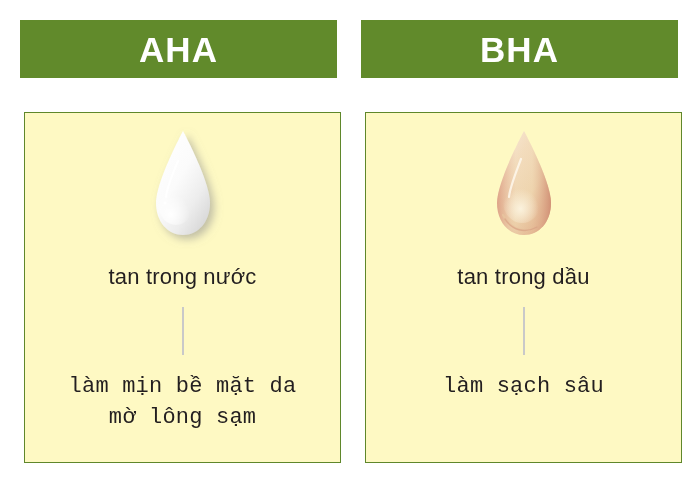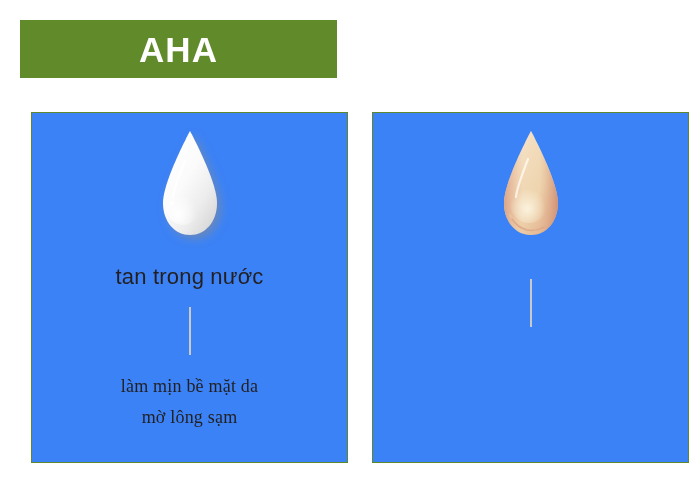--- a/index.html
+++ b/index.html
@@ -49,26 +49,26 @@
     font-weight: bold;
     letter-spacing: 1px;
     line-height: 1;
     font-family: "Liberation Sans", sans-serif;
   }
 
   
   .panel {
     position: absolute;
     top: 112px;
-    left: 11px;
+    left: 4px;
     width: 317px;
     height: 351px;
     border: 1.5px solid #5F872B;
     box-sizing: border-box;
-    background: #3b82f6;
+    background: #fef9c3;
   }
 
   
   .droplet-wrap {
     position: absolute;
     top: 16px;
     left: 0;
     width: 100%;
     height: 124px;
     display: flex;
@@ -103,26 +103,26 @@
     letter-spacing: 0.2px;
     font-family: "Liberation Sans", sans-serif;
   }
   .divider {
     width: 2px;
     height: 48px;
     background: #c9c9c9;
     margin: 16px auto 16px auto;
   }
   .line-bottom {
-    font-size: 18px;
+    font-size: 22px;
     color: #231f20;
     font-weight: 300;
     line-height: 31px;
     letter-spacing: 0.2px;
-    font-family: Liberation Serif, serif;
+    font-family: Liberation Mono, monospace;
   }
   .line-bottom .sub { display: block; }
 </style>
 </head>
 <body>
 
 <div class="page">
 
   <div class="column left">
 
@@ -165,20 +165,23 @@
           <span class="sub">làm mịn bề mặt da</span>
           <span class="sub">mờ lông sạm</span>
         </div>
       </div>
 
     </div>
   </div>
 
   <div class="column right">
 
+    <div class="header-bar">
+      <span class="title">BHA</span>
+    </div>
 
     <div class="panel">
 
       <div class="droplet-wrap">
         <div class="droplet">
           <svg viewBox="0 0 62 110" xmlns="http://www.w3.org/2000/svg">
             <defs>
               <linearGradient id="oilGrad" x1="0.12" y1="0.02" x2="0.9" y2="0.98">
                 <stop offset="0%" stop-color="#fdf6ea"></stop>
                 <stop offset="30%" stop-color="#f6e6c8"></stop>
@@ -201,21 +204,23 @@
             <path d="M31 2 C31 2 58 52 58 74 C58 93 46 106 31 106 C16 106 4 93 4 74 C4 52 31 2 31 2 Z" fill="url(#oilRim)"></path>
             <ellipse cx="29" cy="73" rx="19" ry="21" fill="url(#oilCore)"></ellipse>
             <path d="M28 30 C22 46 17 58 16 68" stroke="#fffaf0" stroke-width="2.2" stroke-linecap="round" fill="none" opacity="0.8"></path>
             <path d="M10 86 C16 98 27 103 36 101" stroke="#e8c49f" stroke-width="2" stroke-linecap="round" fill="none" opacity="0.85"></path>
             <path d="M12 90 C19 101 32 105 44 98" stroke="#d9a184" stroke-width="1.4" stroke-linecap="round" fill="none" opacity="0.7"></path>
           </svg>
         </div>
       </div>
 
       <div class="text-block">
+        <div class="line-top">tan trong dầu</div>
         <div class="divider"></div>
         <div class="line-bottom">
+          <span class="sub">làm sạch sâu</span>
         </div>
       </div>
 
     </div>
   </div>
 
 </div>
 
 </body></html>

